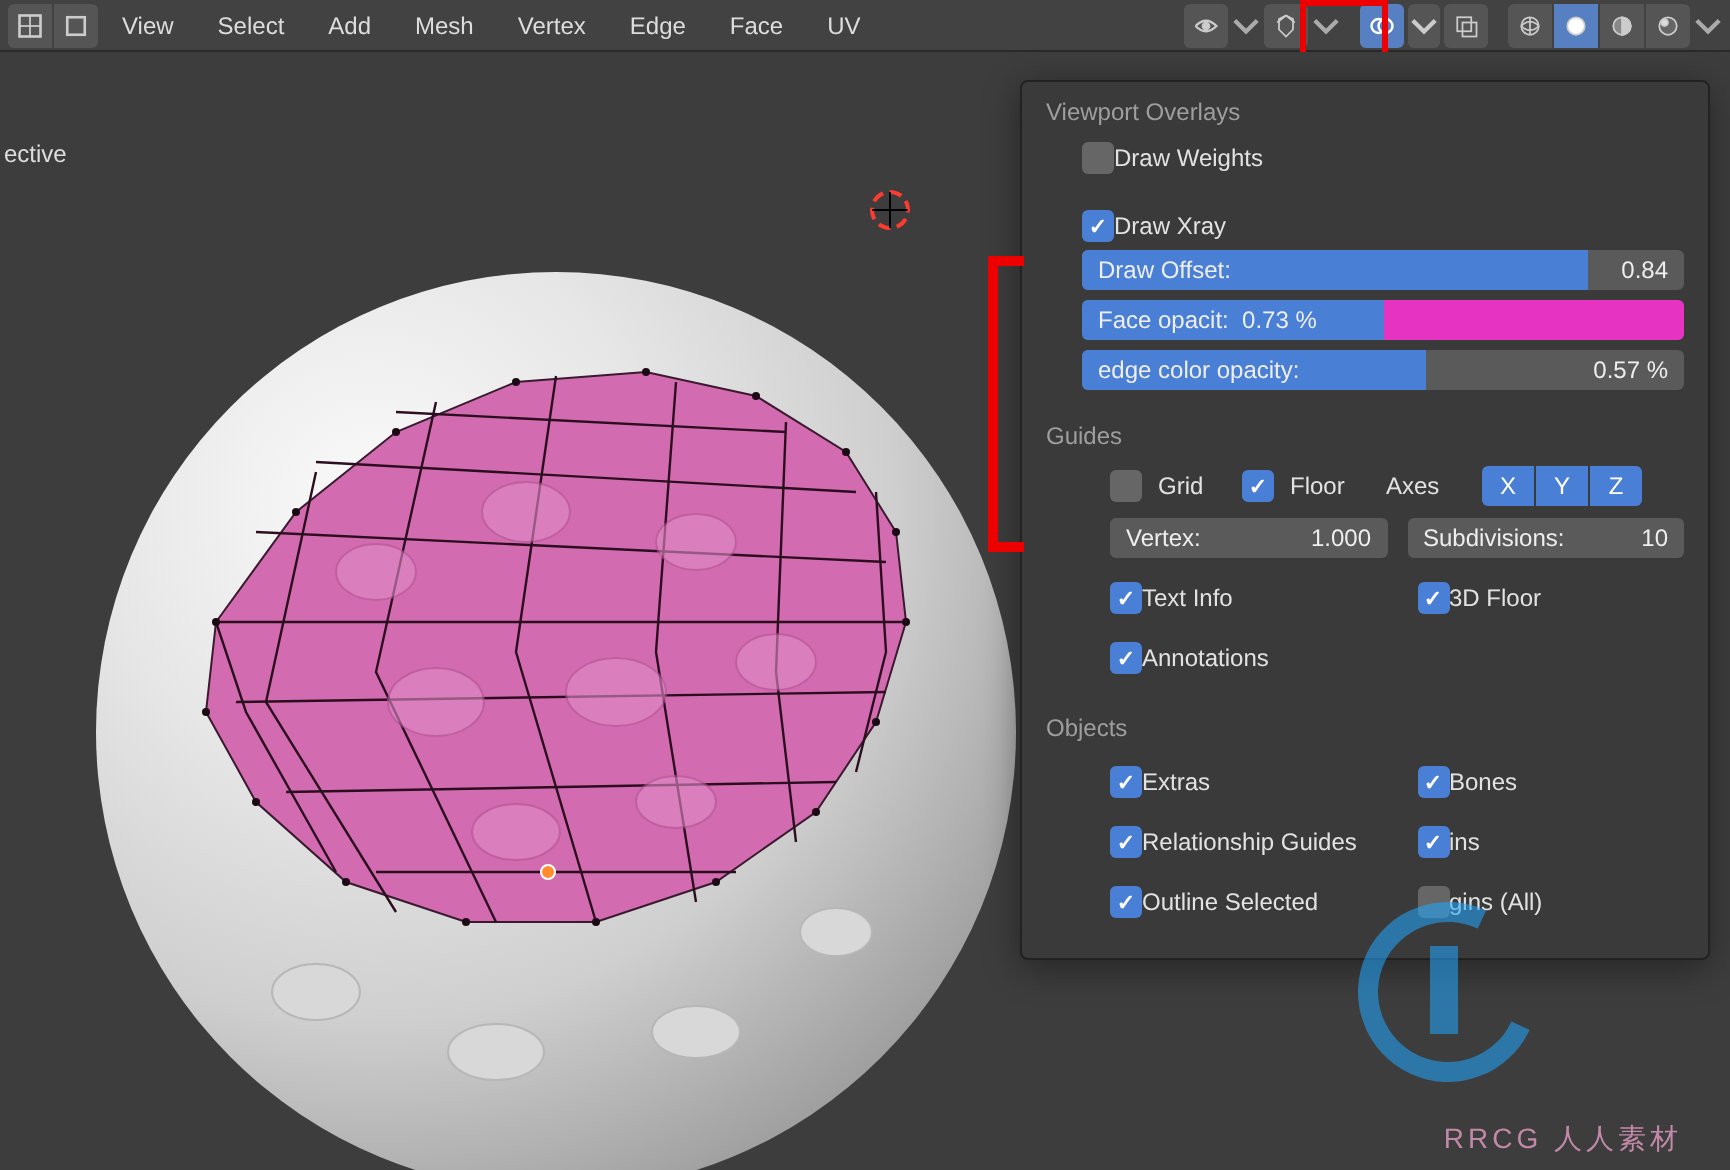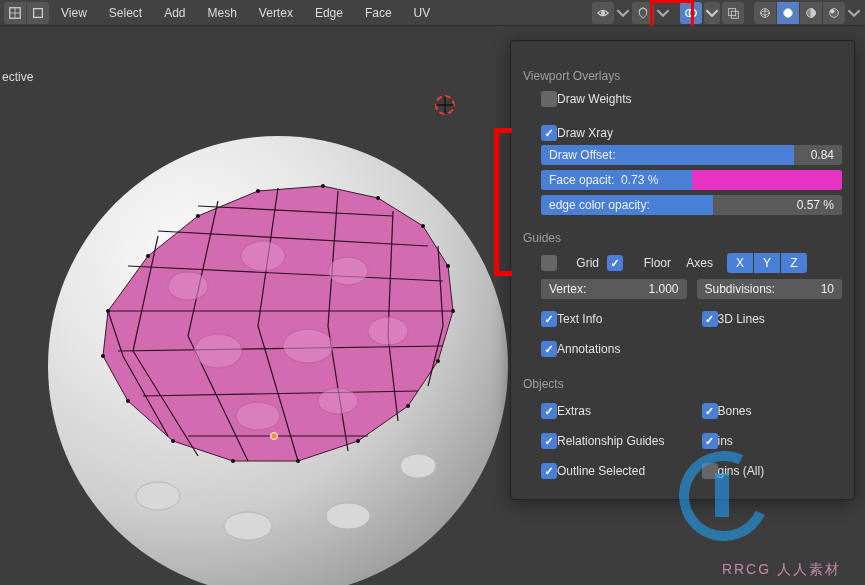--- a/index.html
+++ b/index.html
@@ -34,40 +34,40 @@
   
   .sphere { position:absolute; left:48px; top:110px; width:460px; height:460px; border-radius:50%;
     background: radial-gradient(circle at 30% 25%, #fafafa 0%, #e6e6e6 30%, #cfcfcf 55%, #9f9f9f 80%, #6a6a6a 100%);
   }
   .sphere svg { position:absolute; inset:0; }
   .uvface { fill:#d36bb1; stroke:#3a1a2e; stroke-width:1; }
   .edge { stroke:#2b0f1f; stroke-width:1.2; fill:none;}
   .vert { fill:#1b0a14; }
 
   
-  .panel { position:absolute; right:10px; top:40px; width:345px; background:#3a3a3a; border:1px solid #222; border-radius:4px; padding:22px 12px 16px; box-shadow:0 4px 18px rgba(0,0,0,.4);}
+  .panel { position:absolute; right:10px; top:40px; width:345px; background:#3a3a3a; border:1px solid #222; border-radius:4px; padding:2px 12px 16px; box-shadow:0 4px 18px rgba(0,0,0,.4);}
   .panel h4 { color:#9e9e9e; font-weight:normal; font-size:12px; margin:6px 0 8px;}
   .row { display:flex; align-items:center; gap:0; margin:4px 0; }
   .indent { margin-left:18px; }
   .check { width:16px; height:16px; border-radius:3px; background:#666; display:inline-flex; align-items:center; justify-content:center;}
   .check.on { background:#4a7fd6; }
   .check.on:after { content:"✓"; color:#fff; font-size:11px; font-weight:bold;}
   .label { color:#e2e2e2; }
 
   .slider { position:relative; height:20px; border-radius:3px; background:#5a5a5a; overflow:hidden; display:flex; align-items:center; color:#eee;}
   .slider .fill { position:absolute; left:0; top:0; bottom:0; background:#4a7fd6; }
   .slider .txt { position:relative; flex:1; display:flex; justify-content:space-between; padding:0 8px; z-index:1; font-size:12px;}
   .slider .pink { position:absolute; top:0; bottom:0; background:#e733c2;}
   .full { width:100%; }
 
   .red-bracket { position:absolute; left:494px; top:128px; width:18px; height:148px; border-left:5px solid #e00; border-top:5px solid #e00; border-bottom:5px solid #e00; pointer-events:none;}
 
   .section-spacer { height:10px; }
 
-  .grid3 { margin-left:18px;text-align:right; }
+  .grid3 { margin-left:32px; }
   .guides-row1 { display:flex; align-items:center; gap:8px; }
   .axes-group { display:flex; gap:1px; margin-left:6px;}
   .axes-group .axbtn { width:26px; height:20px; background:#4a7fd6; color:#fff; display:flex; align-items:center; justify-content:center; font-size:12px; border-radius:0;}
   .axes-group .axbtn:first-child{border-top-left-radius:3px;border-bottom-left-radius:3px;}
   .axes-group .axbtn:last-child{border-top-right-radius:3px;border-bottom-right-radius:3px;}
 
   .numfield { height:20px; background:#5a5a5a; border-radius:3px; display:flex; align-items:center; justify-content:space-between; padding:0 8px; color:#eee;}
   .guides-row2 { display:flex; gap:10px; margin-top:6px;}
   .guides-row2 .numfield { flex:1; }
 
@@ -332,21 +332,21 @@
             <span class="label">Text Info</span>
           </div>
         <div class="row">
             <span class="check on"></span>
             <span class="label">Annotations</span>
           </div>
       </div>
       <div class="col">
         <div class="row">
             <span class="check on"></span>
-            <span class="label">3D Lines</span>
+            <span class="label">3D Floor</span>
           </div>
       </div>
     </div>
   </div>
 
   <div class="section-spacer"></div>
   <h4>Objects</h4>
 
   <div class="grid3">
     <div class="two-col">

